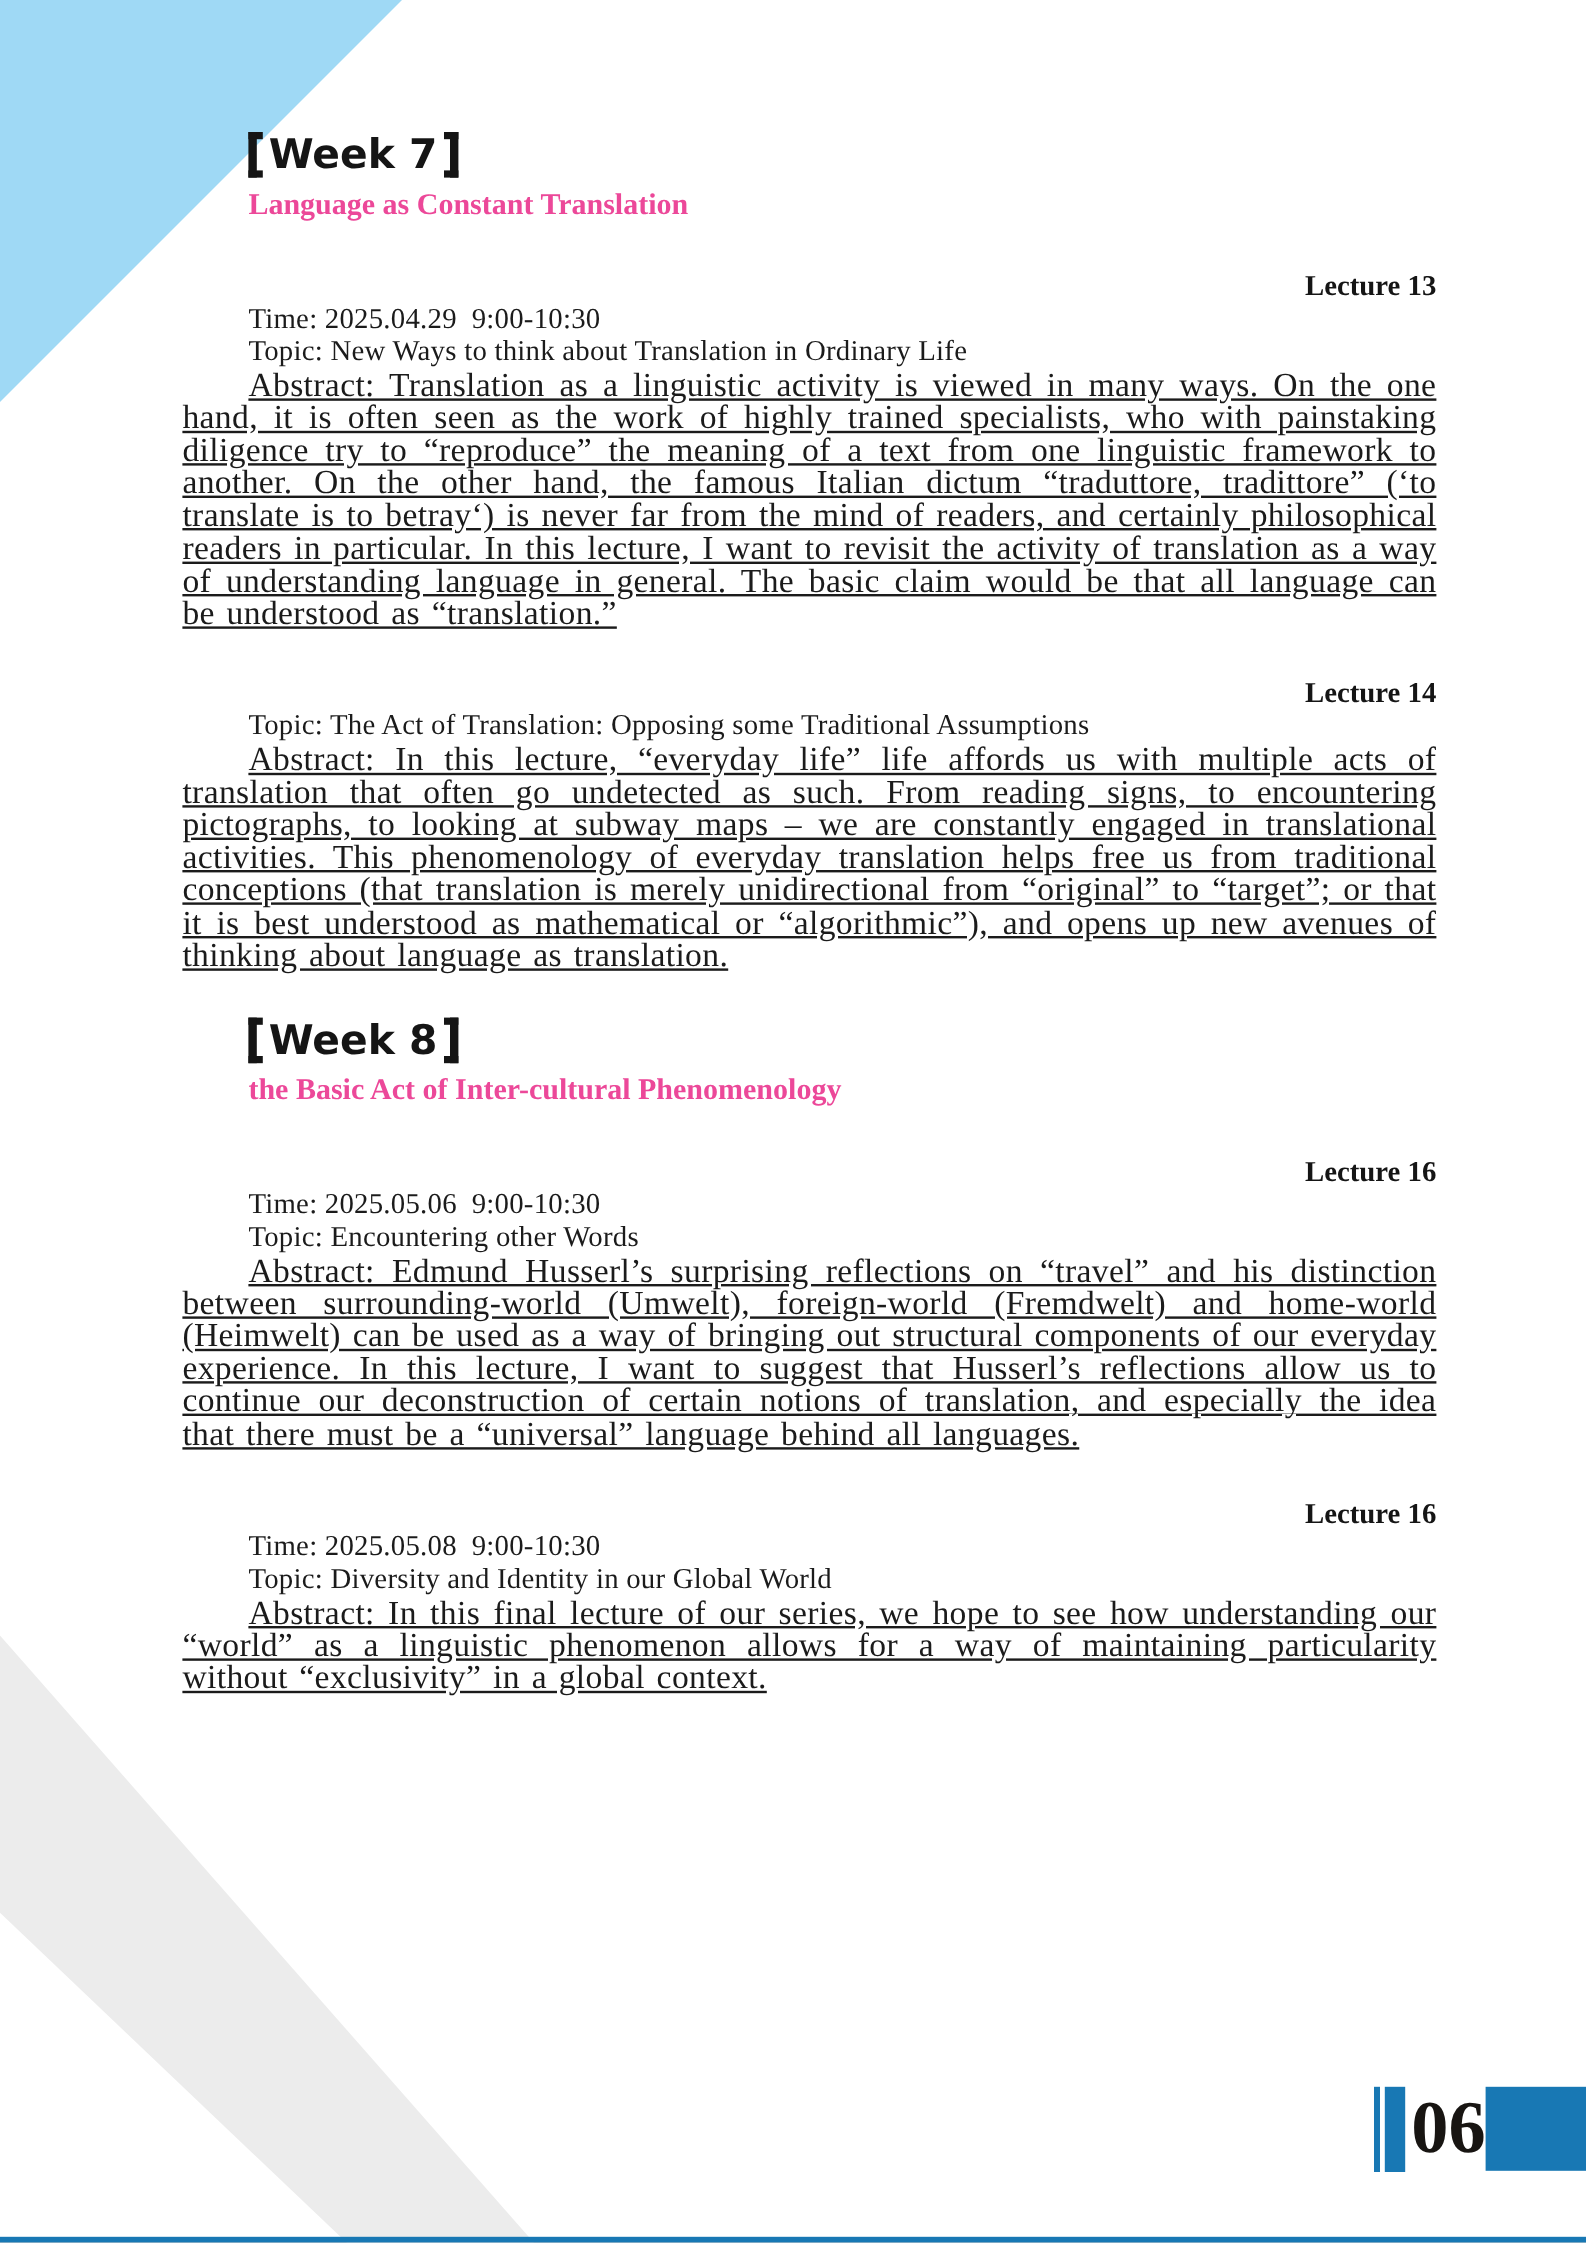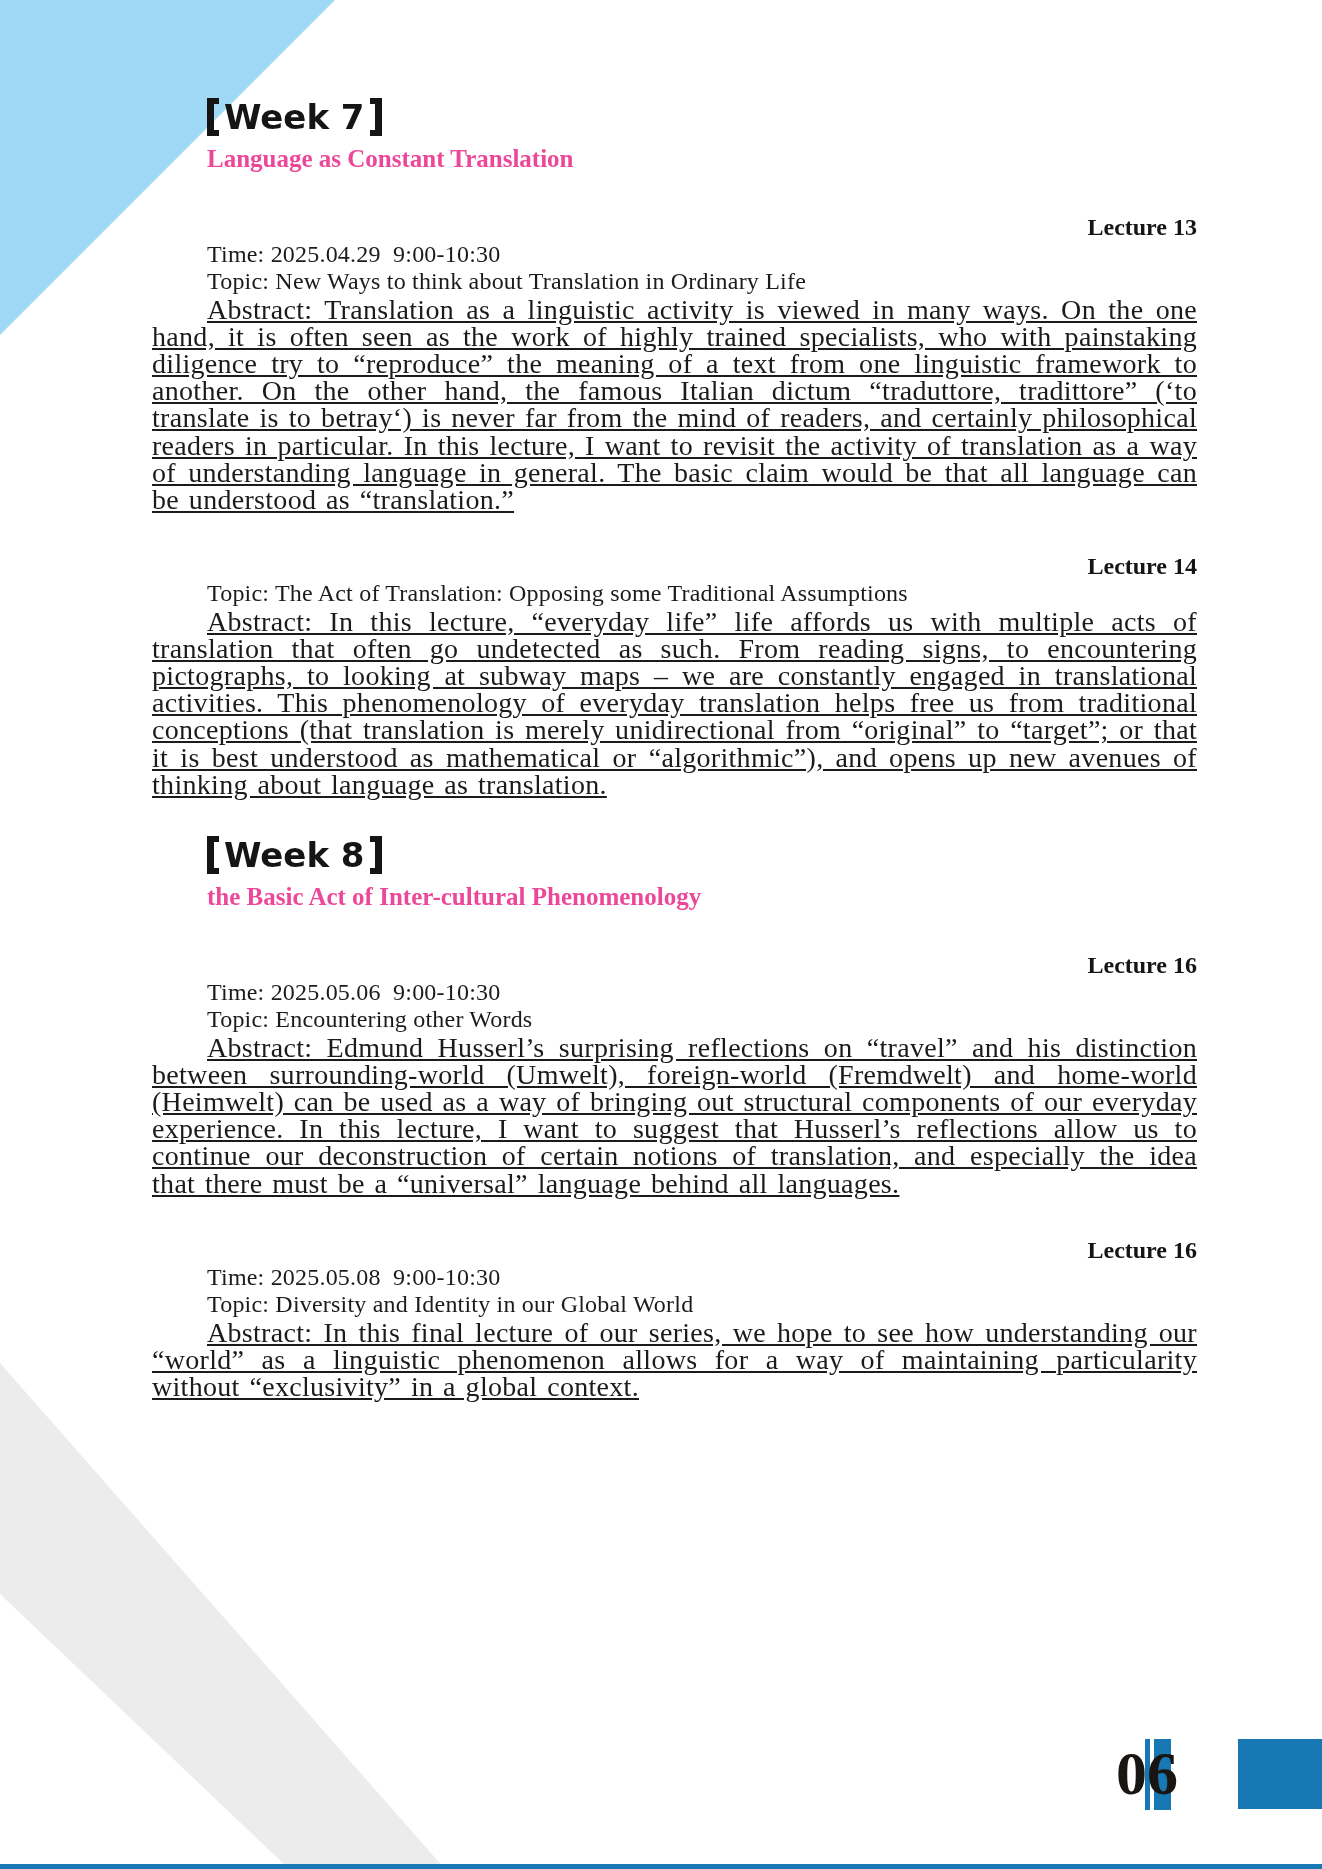--- a/index.html
+++ b/index.html
@@ -25,21 +25,21 @@
     clip-path:polygon(0px 1363px, 445px 1869px, 289px 1869px, 0px 1594px);
     pointer-events:none;
   }
   .bottom-strip {
     position:absolute; left:0; bottom:0; width:100%; height:5px;
     background:#1878b4;
   }
 
   
   .content {
-    position:absolute; left:152px; top:4px; width:1045px;
+    position:absolute; left:152px; top:16px; width:1045px;
   }
 
   .week-title {
     margin:0; padding-left:55px;
     display:flex; align-items:center;
     font-family:"DejaVu Sans", sans-serif;
     font-weight:bold; font-size:34px; line-height:42px;
     color:#151515;
   }
   .week-title .bk { display:inline-block; width:12px; height:38px; box-sizing:border-box; }
@@ -77,21 +77,21 @@
     letter-spacing:0.3px;
     word-spacing:2.5px;
     text-decoration:underline;
   }
 
   
   .footer { position:absolute; left:0; top:0; width:100%; height:100%; pointer-events:none; }
   .bar-thin  { position:absolute; left:1145px; top:1739px; width:5px;  height:71px; background:#1878b4; }
   .bar-thick { position:absolute; left:1154px; top:1739px; width:17px; height:71px; background:#1878b4; }
   .pagenum   {
-    position:absolute; left:1116px; top:1736px; width:62px; height:72px;
+    position:absolute; left:1176px; top:1736px; width:62px; height:72px;
     font-family:"Liberation Serif", serif;
     font-weight:bold; font-size:62px; line-height:74px;
     color:#181512; text-align:center;
   }
   .blue-box  { position:absolute; left:1238px; top:1739px; width:84px; height:70px; background:#1878b4; }
 </style>
 </head>
 <body>
 
 <div class="page">

